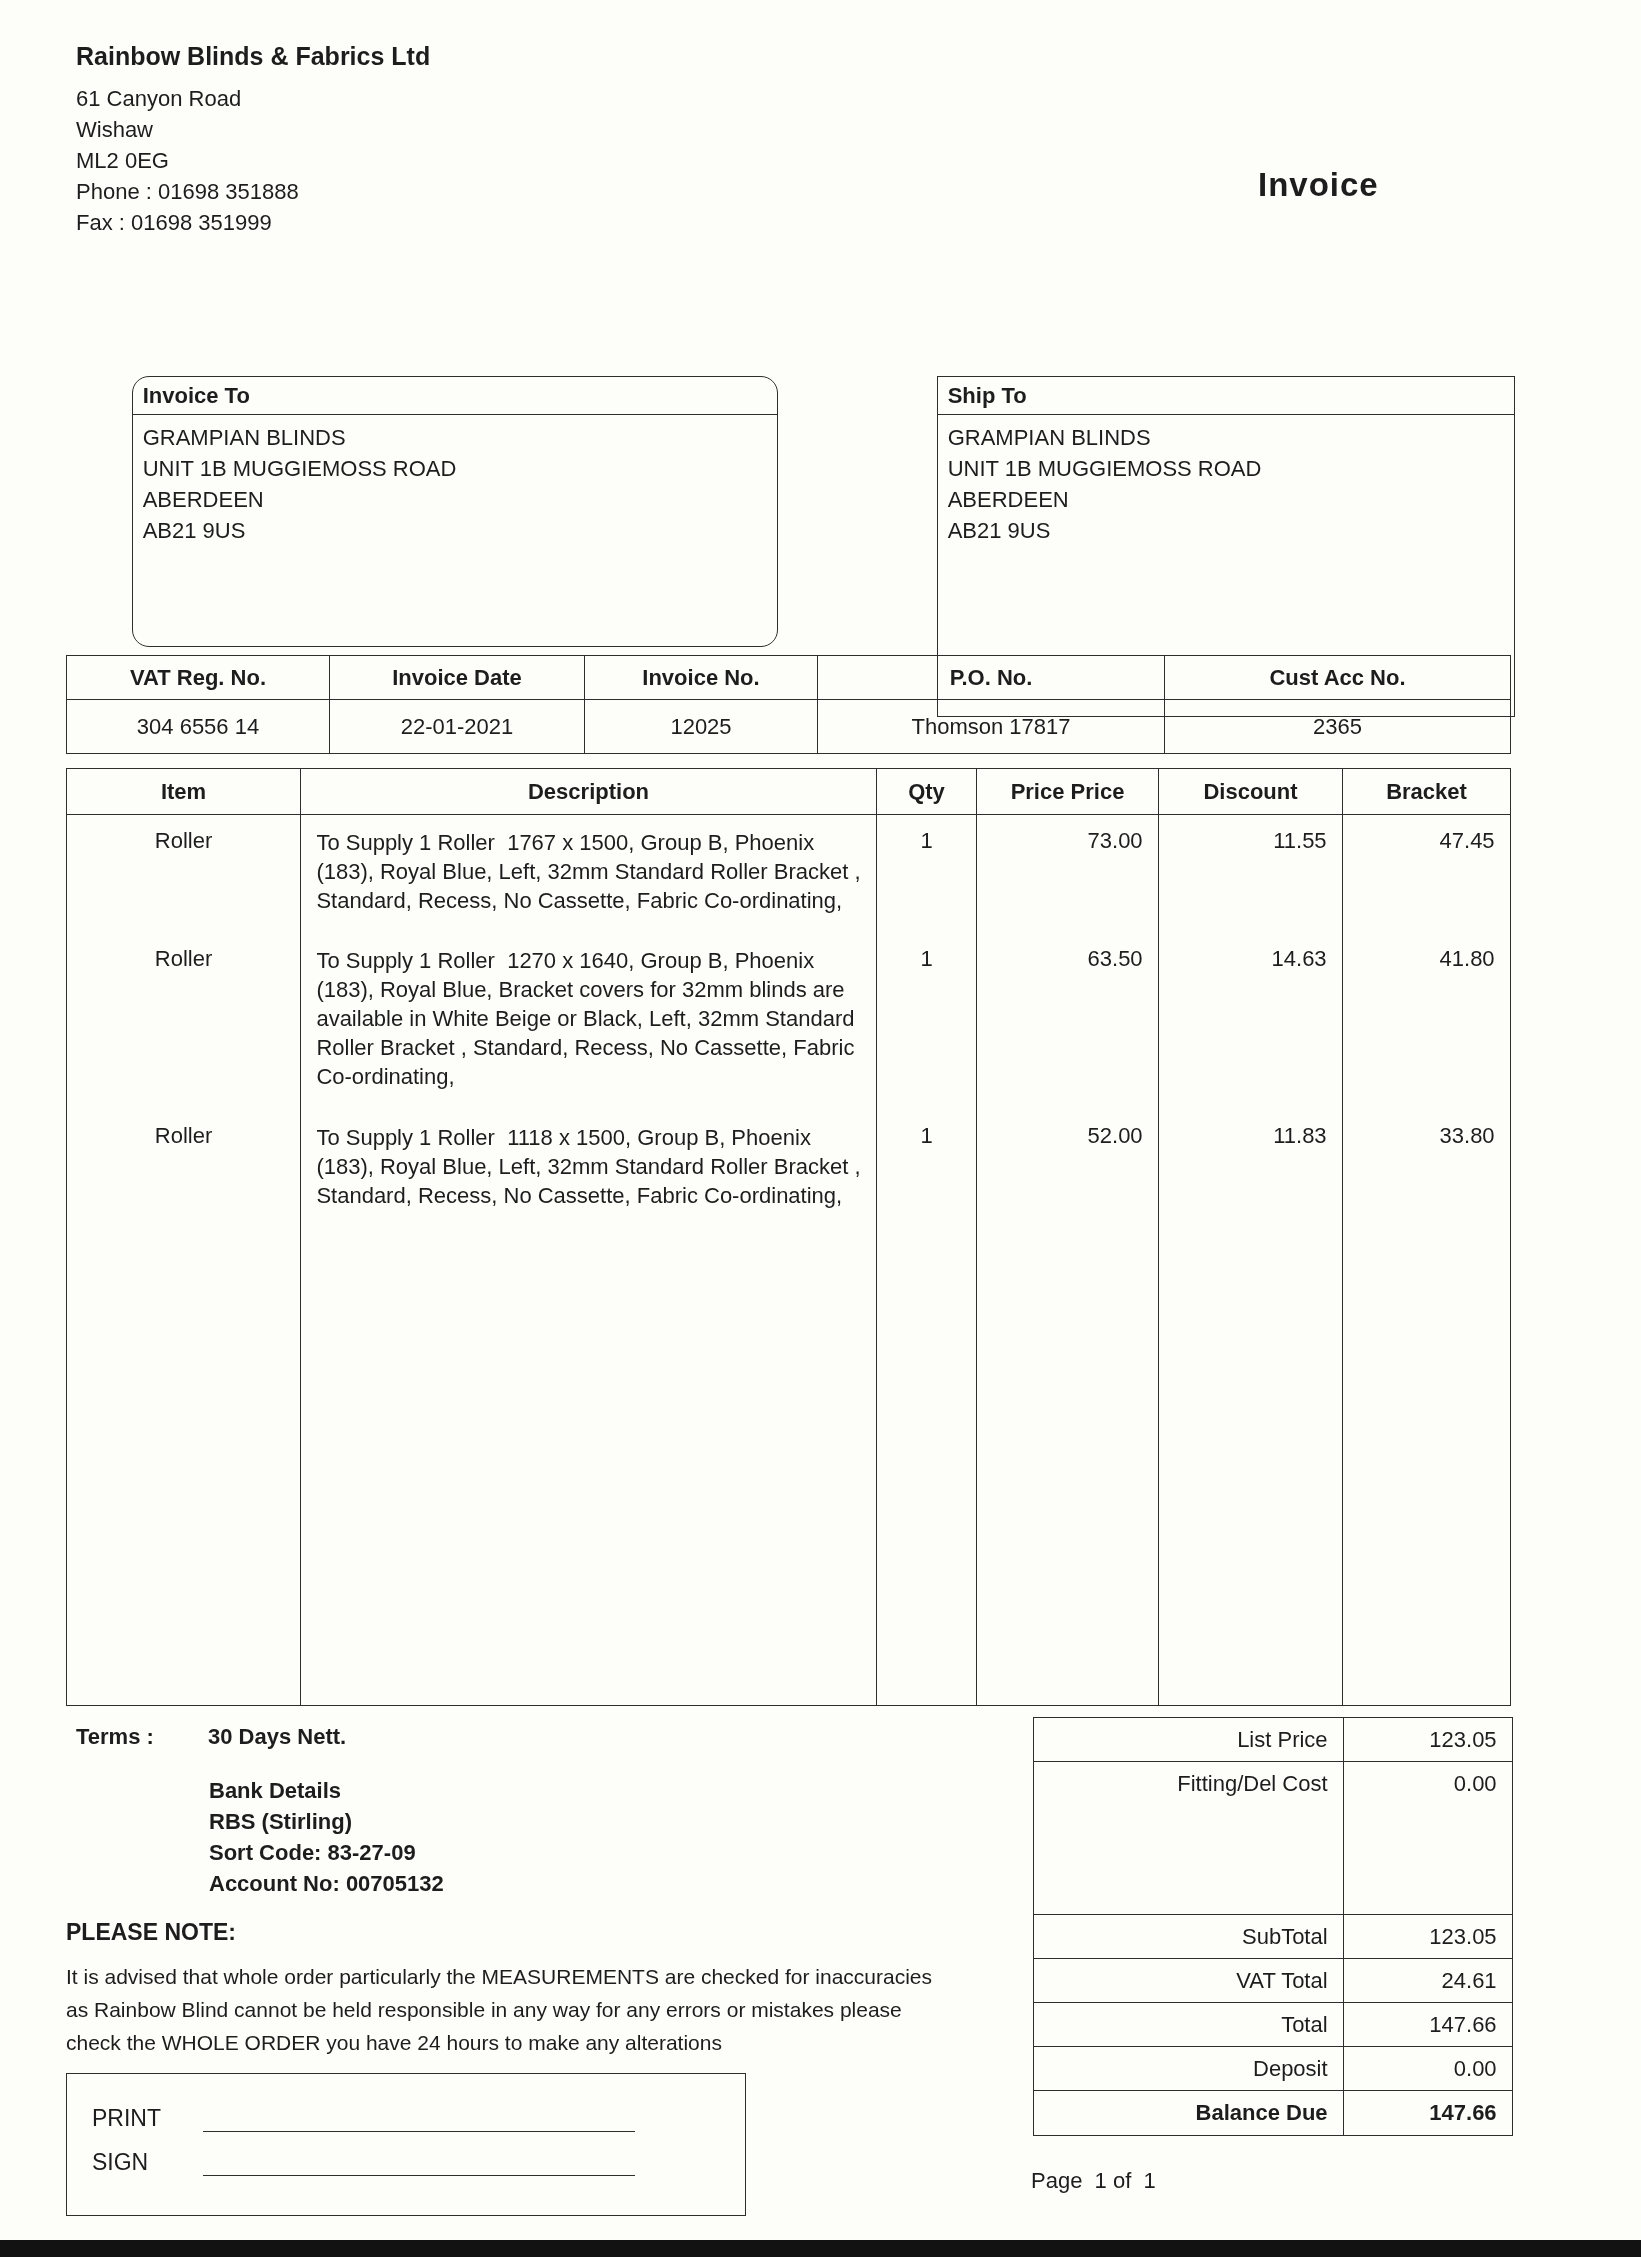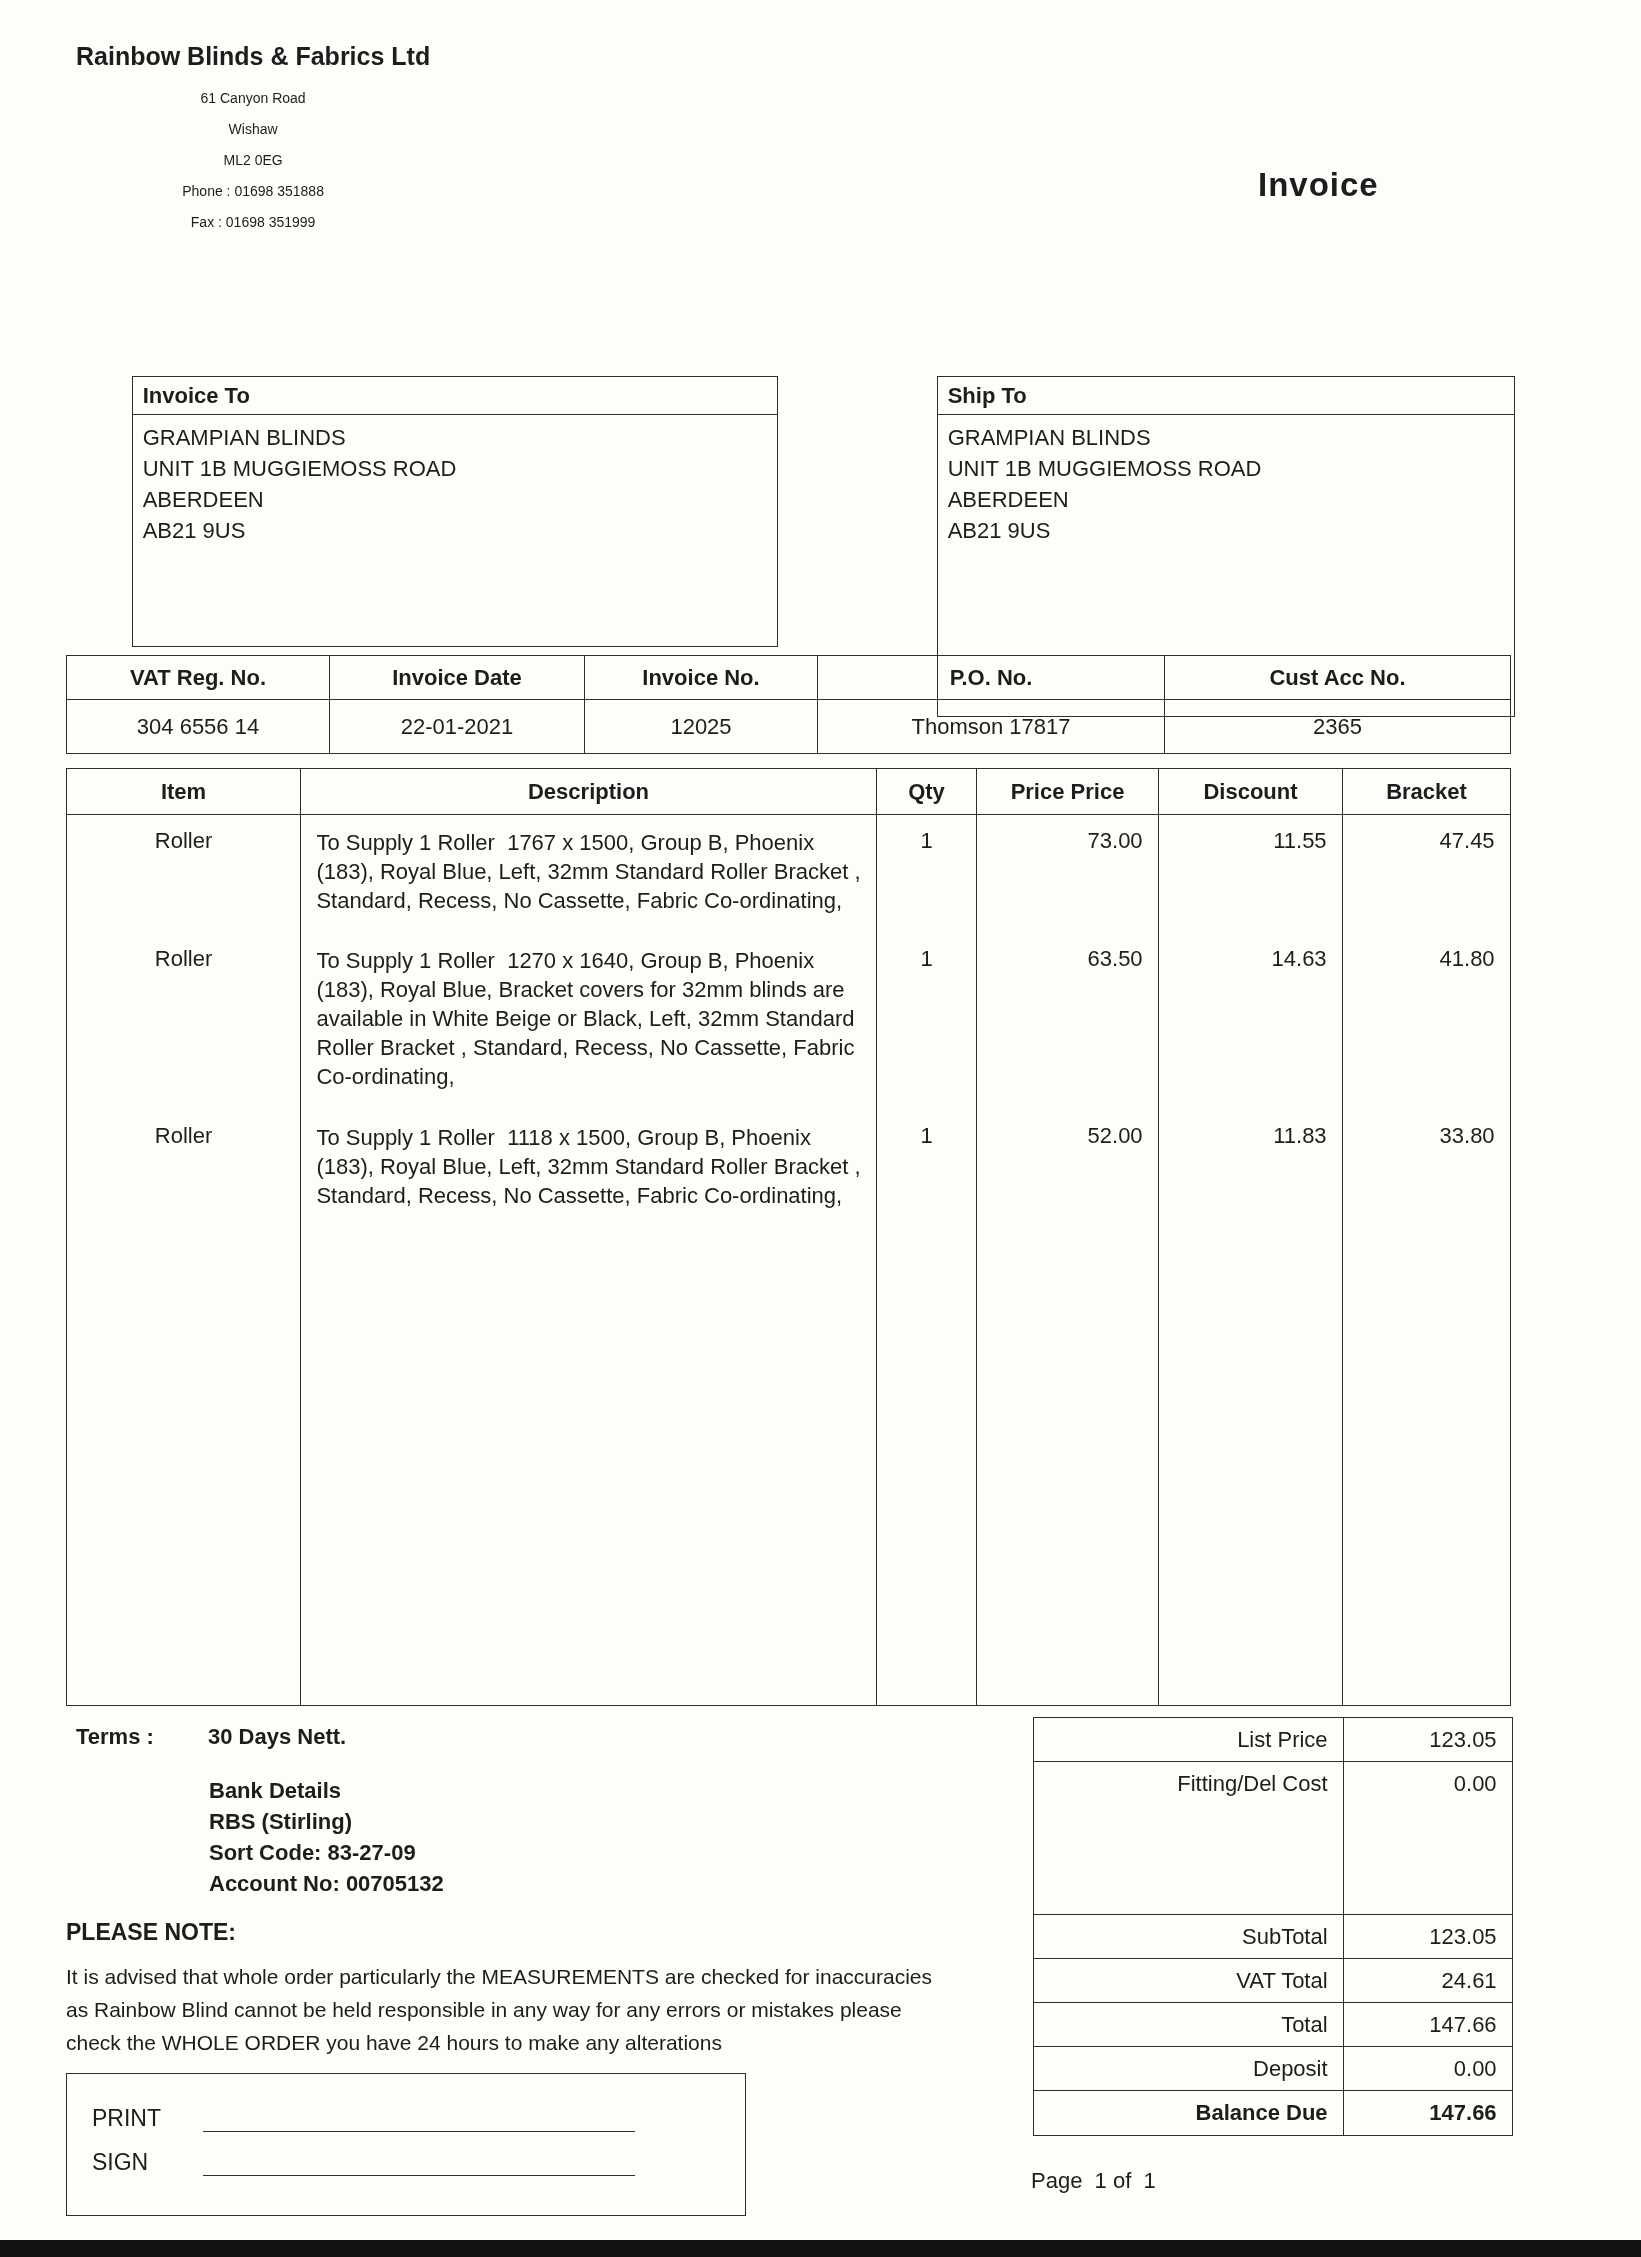--- a/index.html
+++ b/index.html
@@ -14,33 +14,33 @@
     position:relative;
     width:1641px; height:2257px;
     background:var(--paper);
     overflow:hidden;
     margin:0 auto;
   }
 
   
   .company{ position:absolute; left:76px; top:42px; }
   .company-name{ font-size:25px; font-weight:bold; margin-bottom:11.6px; }
-  .company-line{ font-size:14px; line-height:31px;text-align:center; }
+  .company-line{ font-size:22px; line-height:31px; }
 
   .doc-title{
     position:absolute; left:1258px; top:166px;
     font-size:33px; font-weight:bold; letter-spacing:1px;
   }
 
   
   .addr-box{
     position:absolute; top:376px; border:1.9px solid var(--line);
     background:transparent;
   }
-  .addr-box.invoice-to{ left:132px; width:646px; height:271px; }
+  .addr-box.invoice-to{ left:132px; width:646px; height:271px;border-radius:17px; }
   .addr-box.ship-to{ left:937px; width:578px; height:341px; }
   .addr-title{
     font-size:22px; font-weight:bold;
     padding:5.8px 9.7px 4.8px 9.7px;
     border-bottom:1.9px solid var(--line);
   }
   .addr-lines{ padding:7.7px 9.7px; }
   .addr-line{ font-size:22px; line-height:31px; }
 
   

